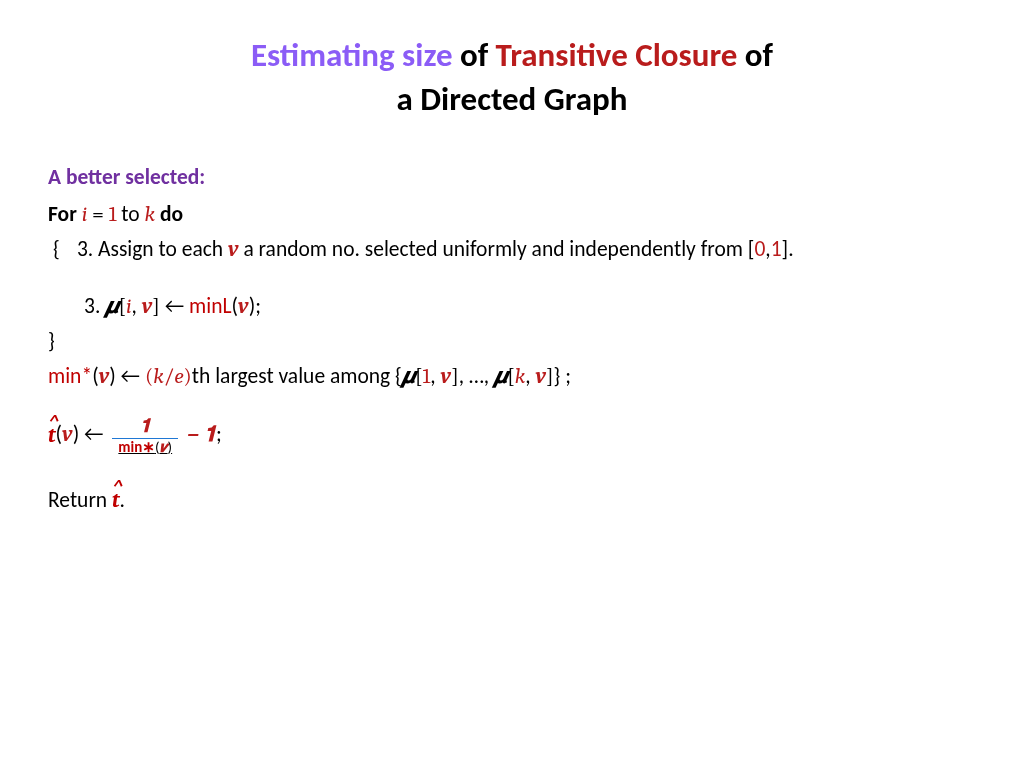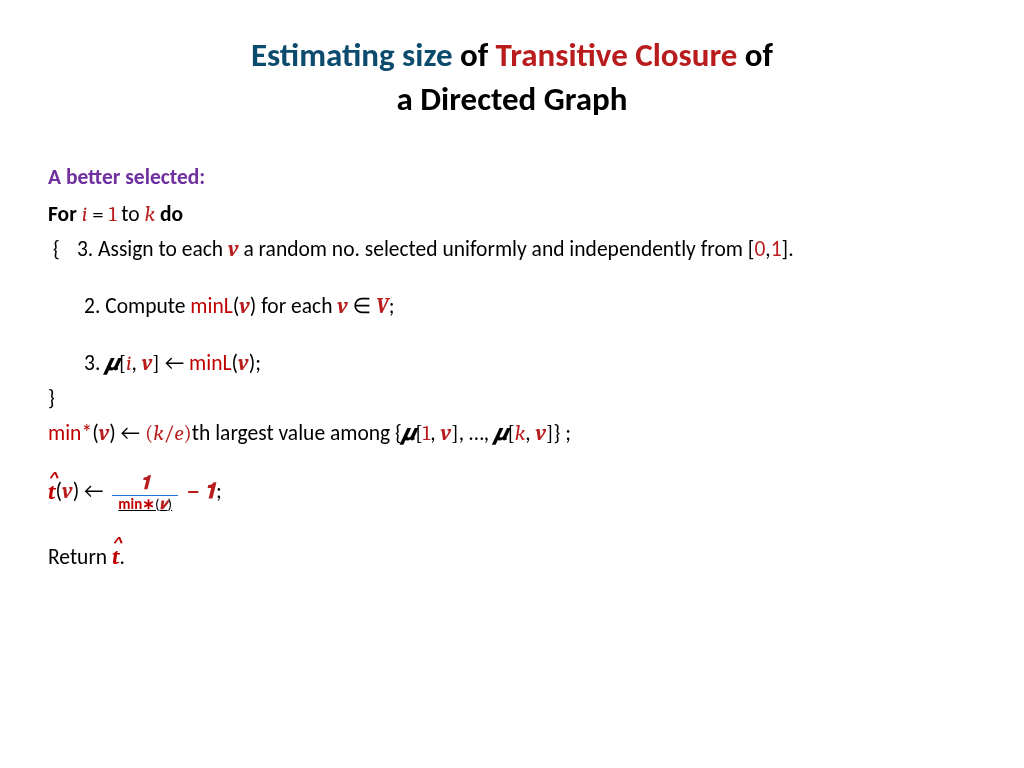--- a/index.html
+++ b/index.html
@@ -15,21 +15,21 @@
   .slide {
     padding: 34px 48px 0 48px;
   }
   .title {
     text-align: center;
     font-size: 33px;
     font-weight: 700;
     line-height: 1.32;
     margin-bottom: 42px;
   }
-  .purple { color: #0c4a6e; }
+  .purple { color: #8b5cf6; }
   .blue   { color: #b91c1c; }
   .red    { color: #c00000; }
   .black  { color: #000000; text-align: center; }
 
   .body {
     font-size: 21.5px;
     line-height: 1.35;
   }
   .subhead {
     color: #7030a0;
@@ -92,23 +92,20 @@
     <div class="subhead">A better selected:</div>
 
     <div class="line">
       <b>For </b><span class="blue ital serif">i</span><span class="serif"> = </span><span class="blue serif">1</span><span> to </span><span class="blue ital serif">k</span><b> do</b>
     </div>
 
     <div class="line gap">
       &nbsp;<span class="lbrace">{</span><span>3. Assign to each </span><span class="blue bital serif">v</span><span> a random no. selected uniformly and independently from [</span><span class="blue">0</span><span>,</span><span class="blue">1</span><span>].</span>
     </div>
 
-    <div class="line indent gap">
-      <span>2. Compute </span><span class="red">minL</span><span>(</span><span class="blue bital serif">v</span><span>)</span><span> for each </span><span class="blue bital serif">v</span><span class="serif"> ∈ </span><span class="blue bital serif">V</span><span>;</span>
-    </div>
 
     <div class="line indent">
       <span>3. </span><span class="bital serif">𝝁</span><span class="serif">[</span><span class="blue ital serif">i</span><span>, </span><span class="blue bital serif">v</span><span class="serif">]</span><span>  ←  </span><span class="red">minL</span><span>(</span><span class="blue bital serif">v</span><span>);</span>
     </div>
 
     <div class="line">}</div>
 
     <div class="line" style="margin-bottom:26px">
       <span class="red">min*</span><span>(</span><span class="blue bital serif">v</span><span>)</span><span>  ←  </span><span class="blue serif">(</span><span class="blue ital serif">k</span><span class="blue serif">/</span><span class="blue ital serif">e</span><span class="blue serif">)</span><span>th largest value among {</span><span class="bital serif">𝝁</span><span class="serif">[</span><span class="blue serif">1</span><span>, </span><span class="blue bital serif">v</span><span class="serif">]</span><span>, …, </span><span class="bital serif">𝝁</span><span class="serif">[</span><span class="blue ital serif">k</span><span>, </span><span class="blue bital serif">v</span><span class="serif">]</span><span>} ;</span>
     </div>

